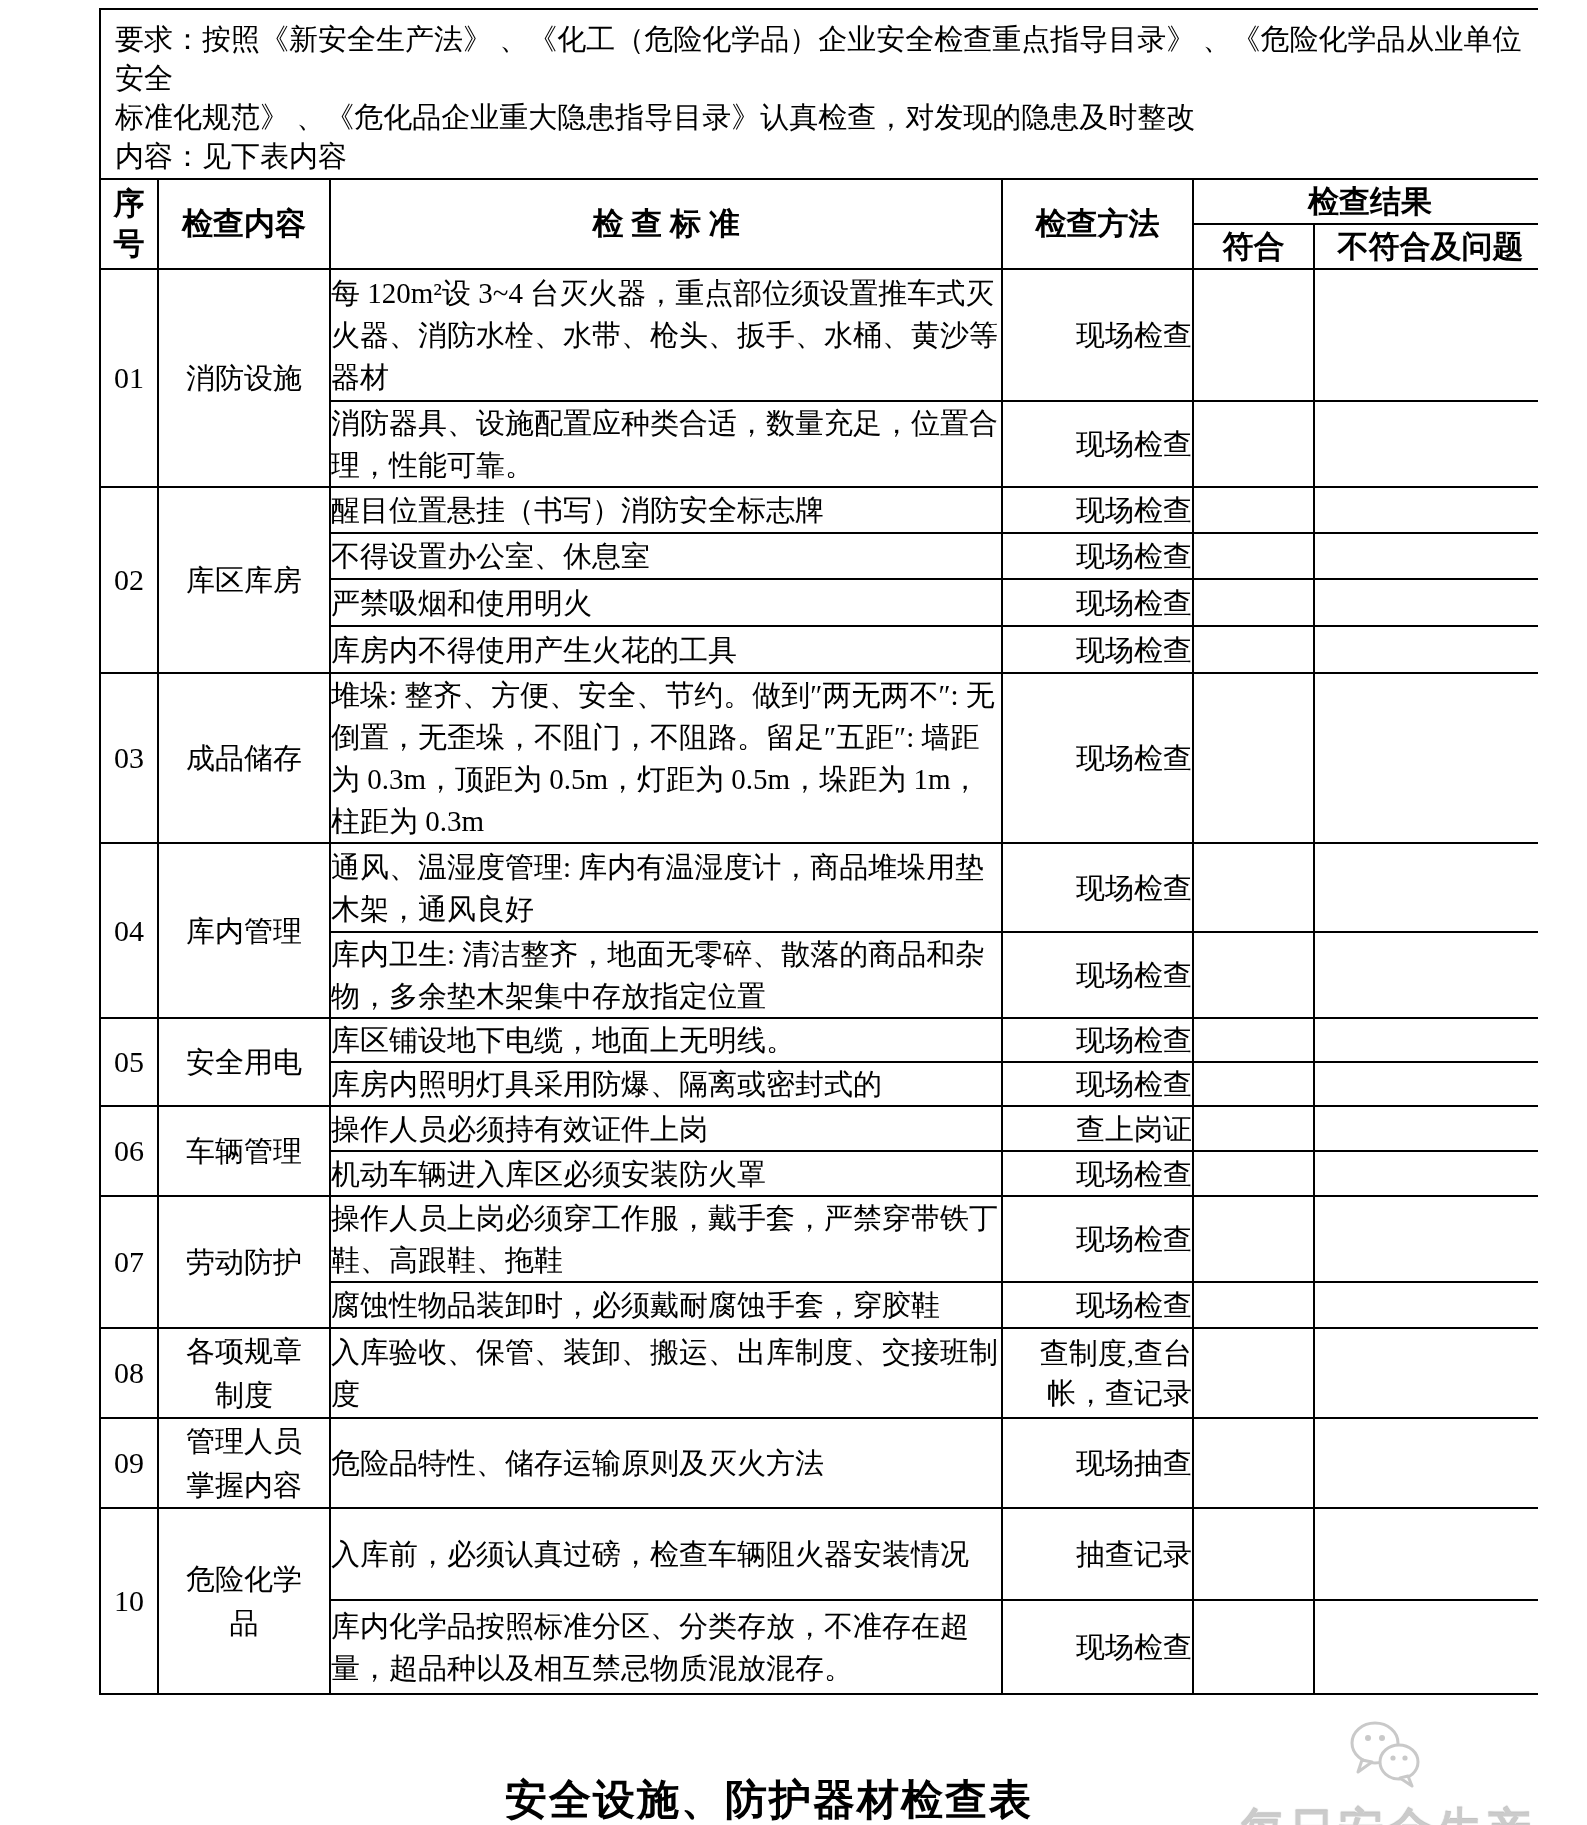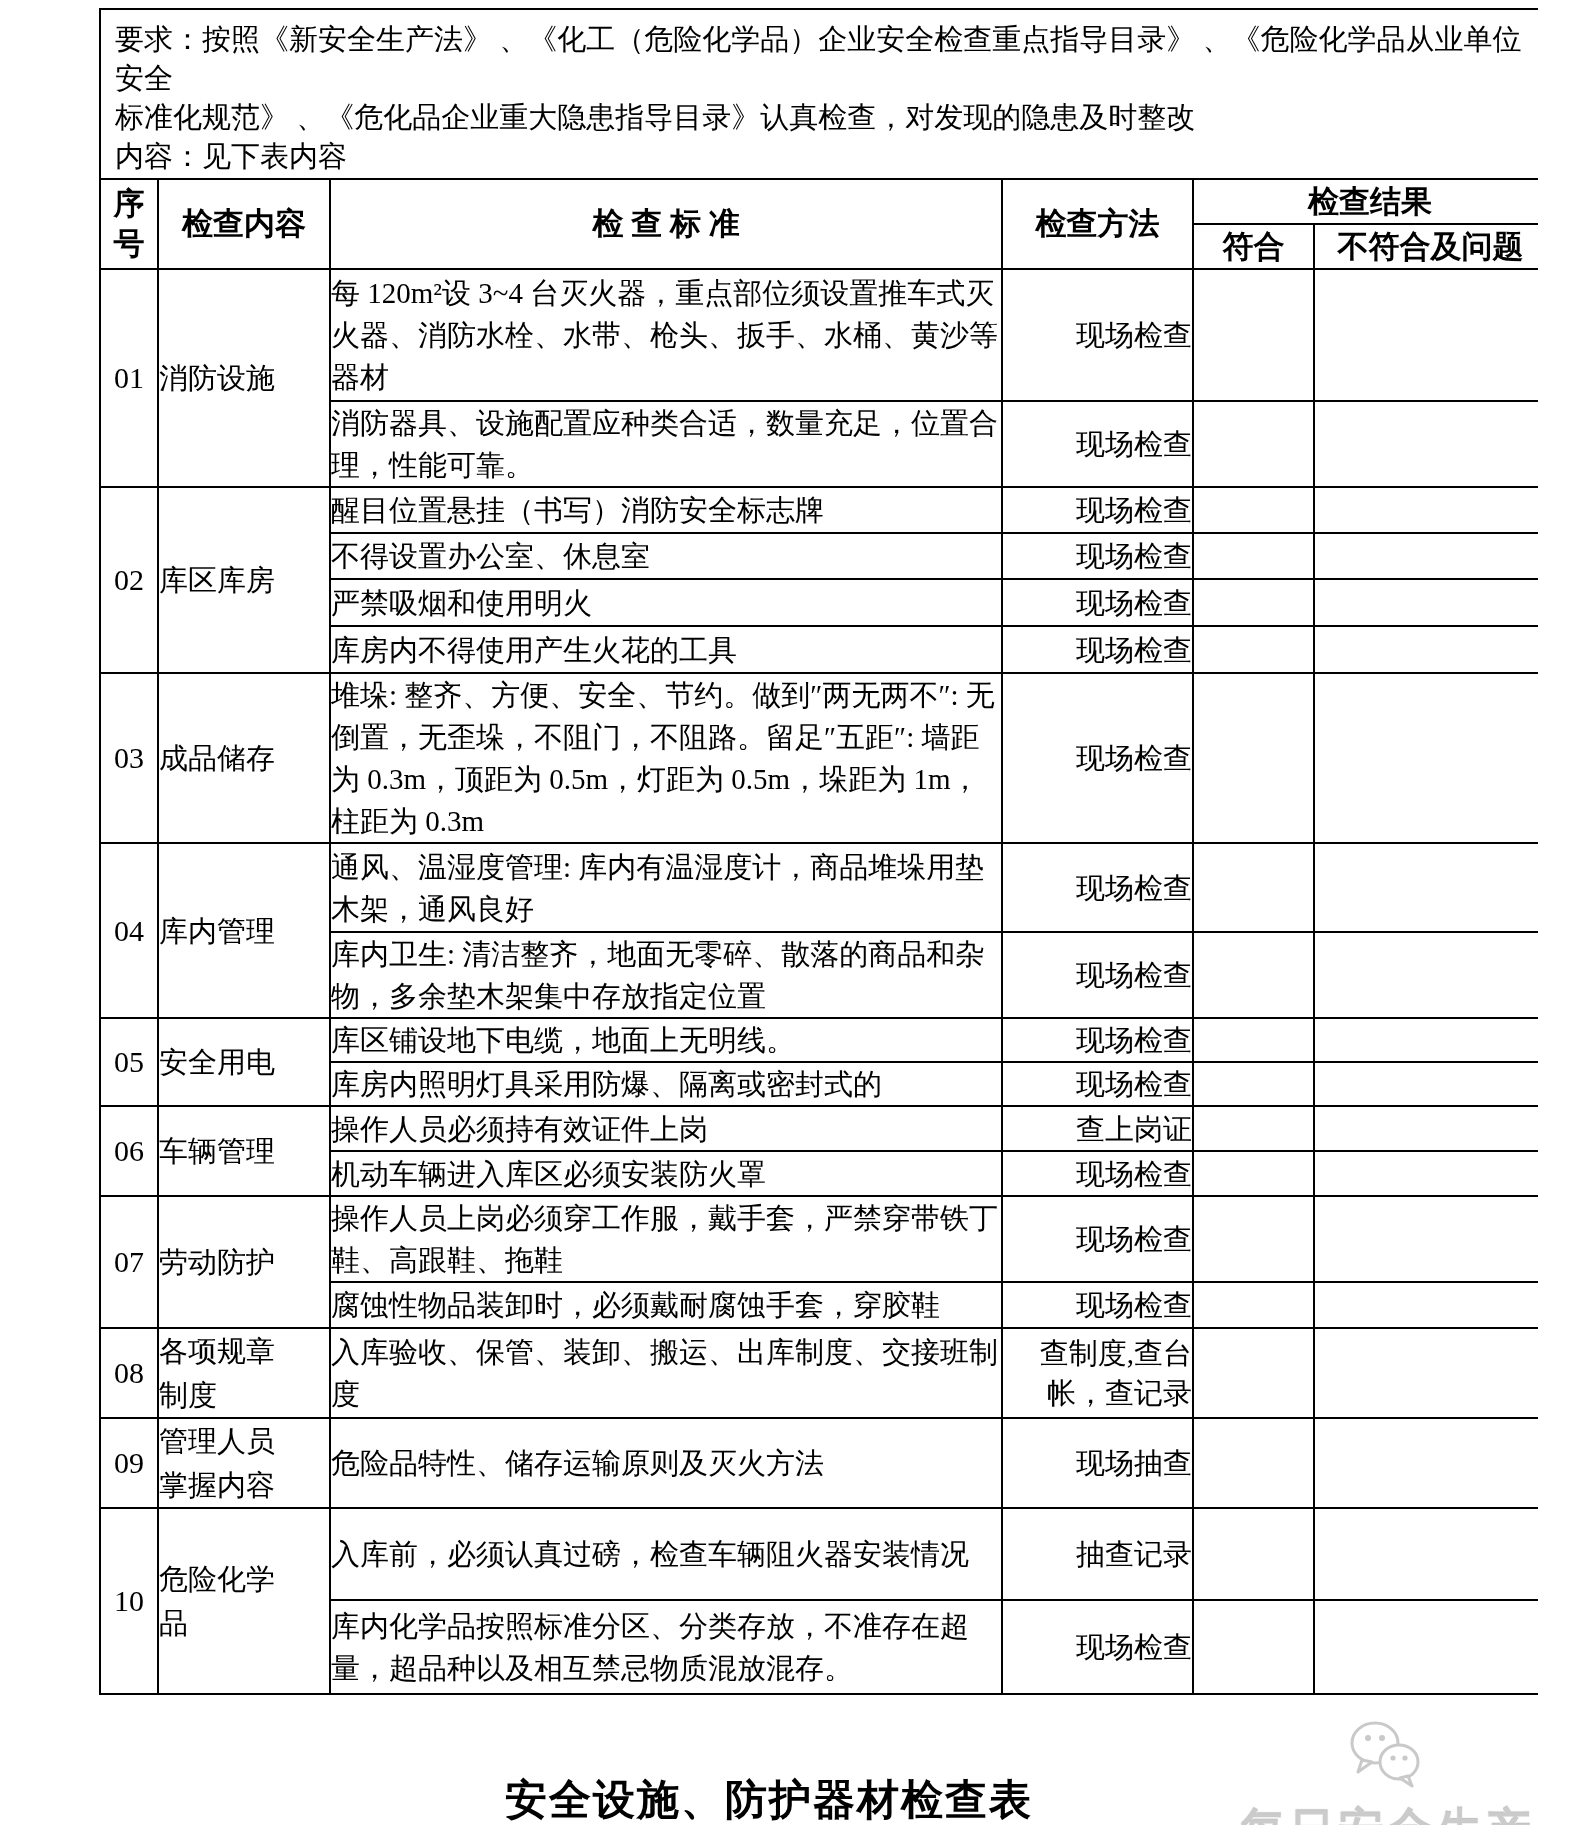--- a/index.html
+++ b/index.html
@@ -17,21 +17,21 @@
   table.check {
     width:1447px; border-collapse:collapse; table-layout:fixed;
     font-size:29px;
   }
   table.check th, table.check td {
     border:2px solid #000; vertical-align:middle; padding:0;
     overflow:hidden;
   }
   th { font-weight:bold; font-size:31px; text-align:center; line-height:40px; }
   td.seq  { text-align:center; font-size:30px; }
-  td.cat  { white-space:pre-line; line-height:44px;margin-left:20px; }
+  td.cat  { text-align:center; white-space:pre-line; line-height:44px;margin-left:20px; }
   td.std  { text-align:left; padding:4px 8px 4px 14px; line-height:42px; }
   td.mth  { text-align:right; white-space:pre-line; line-height:40px; }
   td.res  { background:#fff; }
   
   .h45{height:45px}.h43{height:43px}.h46{height:46px}.h47{height:47px}
   .h84{height:84px}.h86{height:86px}.h89{height:89px}.h90{height:90px}
   .h92{height:92px}.h94{height:94px}.h132{height:132px}.h170{height:170px}
   .footer-title {
     position:absolute; top:1772px; left:0; width:100%;
     text-align:center; font-size:42px; font-weight:bold; letter-spacing:2px;

